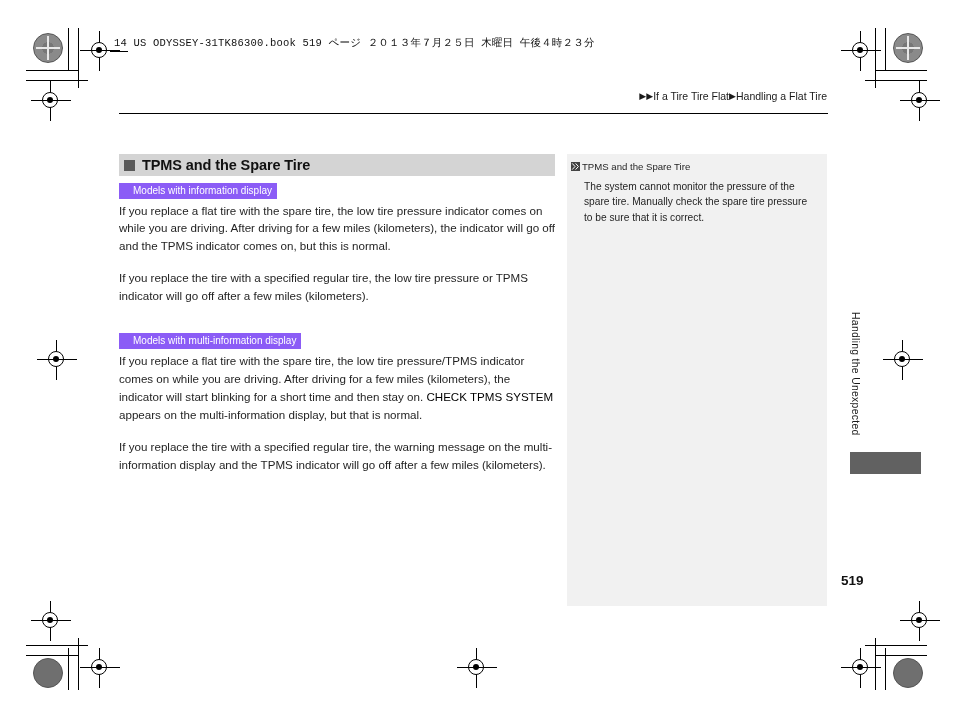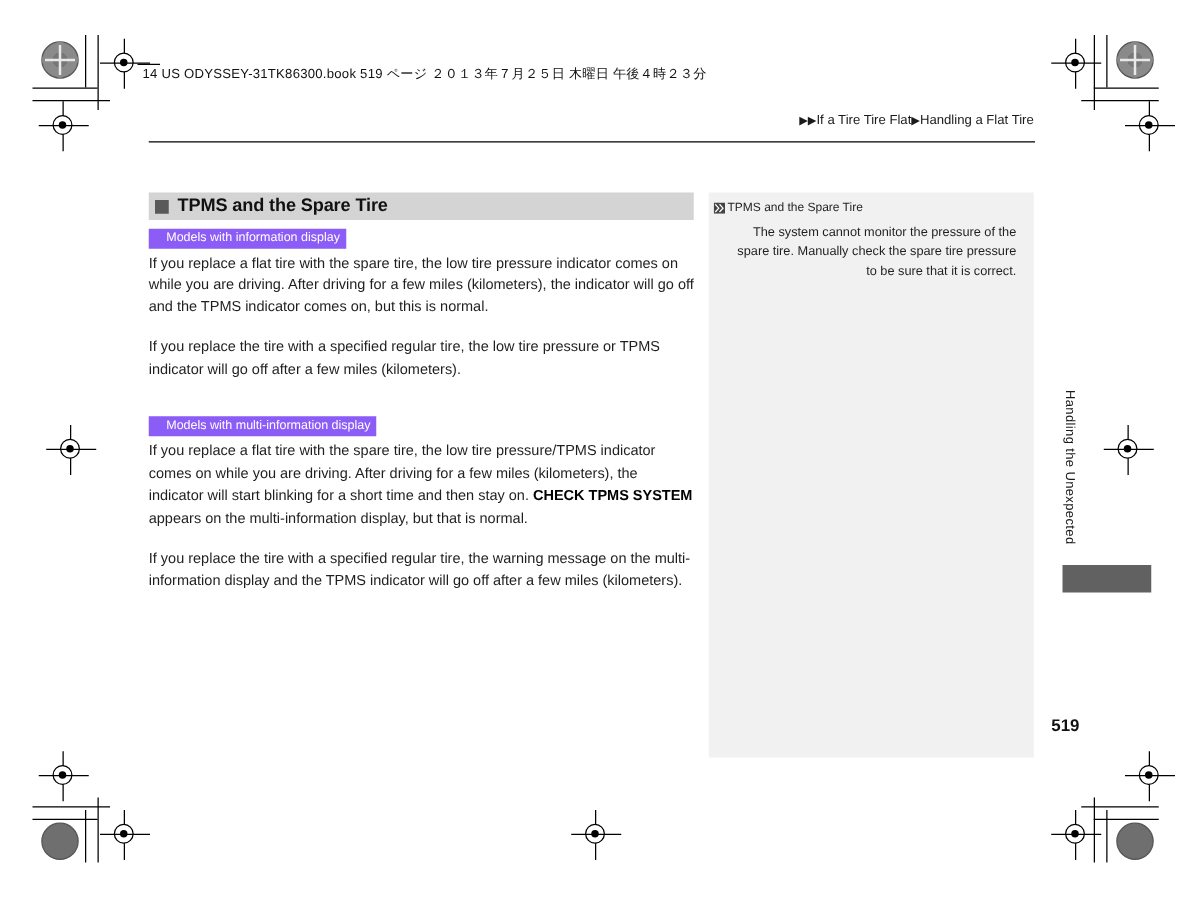--- a/index.html
+++ b/index.html
@@ -63,22 +63,22 @@
   .dot-target .cross-h { left: 2px; right: 2px; top: 13px; height: 2px; }
   .dot-target .cross-v { top: 2px; bottom: 2px; left: 13px; width: 2px; }
 
   .cropline { background: #000; }
   .cl-h { height: 1px; }
   .cl-v { width: 1px; }
 
   
   .file-info {
     position: absolute;
-    left: 114px; top: 52px;
-    font-family: Liberation Sans, sans-serif;
+    left: 114px; top: 36px;
+    font-family: Liberation Mono, monospace;
     font-size: 10.5px;
     letter-spacing: 0.2px;
     color: #111;
     white-space: nowrap;
   }
 
   .breadcrumb {
     position: absolute;
     right: 127px; top: 90px;
     font-size: 10.5px;
@@ -141,21 +141,21 @@
     margin: 2px 0 3px 0;
     white-space: nowrap;
   }
 
   .body-p {
     font-size: 11.6px;
     line-height: 1.55;
     color: #1f1f1f;
     margin: 0 0 14px 0;
   }
-  .body-p b { font-weight: bold; color: #000; }
+  .body-p b { font-weight: normal; color: #000; }
 
   .spacer-10 { height: 11px; }
 
   
   .note-panel {
     position: absolute;
     left: 567px; top: 154px;
     width: 260px; height: 452px;
     background: #f1f1f1;
     box-sizing: border-box;
@@ -173,21 +173,20 @@
     width: 9px; height: 9px;
     margin-right: 2px;
     margin-top: 1px;
     flex: 0 0 auto;
     position: relative;
   }
   .note-head .glyph svg { display: block; }
   .note-body {
     padding-left: 13px;
     padding-right: 2px;
-    text-align: right;
   }
   .note-p {
     font-size: 10.2px;
     line-height: 1.5;
     color: #1f1f1f;
     margin: 0 0 13px 0;
   }
   .note-p:last-child { margin-bottom: 0; }
 
   

